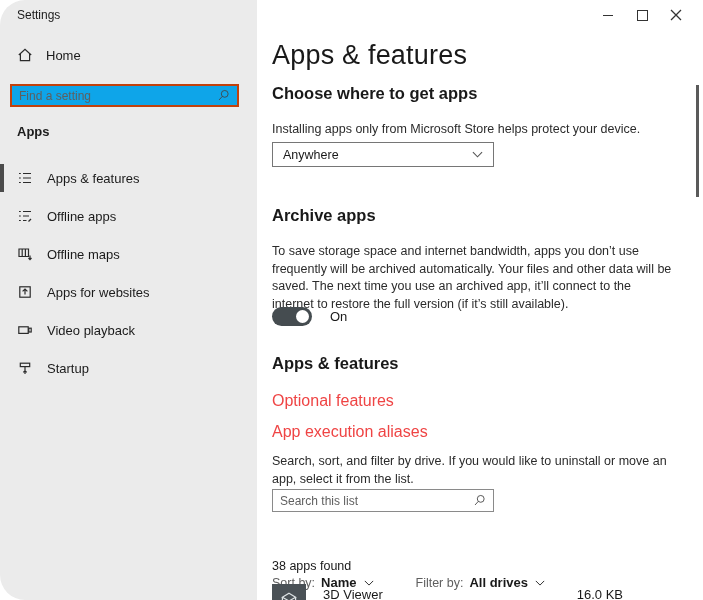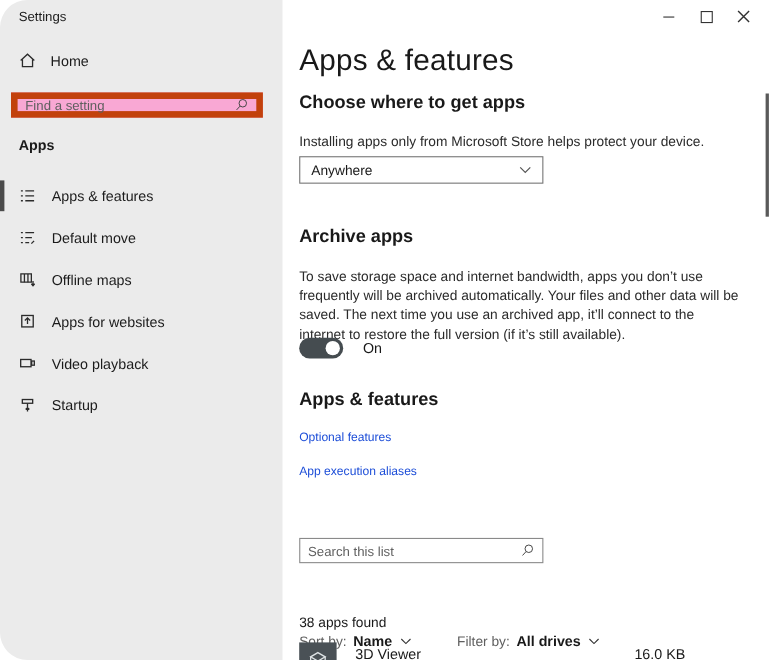--- a/index.html
+++ b/index.html
@@ -3,21 +3,21 @@
 <meta charset="utf-8">
 <style>
   * { box-sizing: border-box; margin: 0; padding: 0; }
   body { font-family: "Liberation Sans", sans-serif; background: #fff; }
   .window { position: relative; width: 703px; height: 600px; background: #fff; overflow: hidden; border-radius: 25px; }
 
   
   .sidebar { position: absolute; left: 0; top: 0; width: 257px; height: 600px; background: #ebebeb; }
   .app-title { position: absolute; left: 17px; top: 8px; font-size: 12px; color: #1b1b1b; }
   .home-row { position: absolute; left: 17px; top: 47px; display: flex; align-items: center; gap: 13px; font-size: 13px; color: #1b1b1b; cursor: default; text-align: center; }
-  .side-search { position: absolute; left: 10px; top: 84px; width: 229px; height: 23px; background: #f9a8d4; border: 6px solid #c2410c; display: flex; align-items: center; padding: 0 7px; }
+  .side-search { position: absolute; left: 10px; top: 84px; width: 229px; height: 23px; background: #0ea5e9; border: 2px solid #c2410c; display: flex; align-items: center; padding: 0 7px; }
   .side-search input, .list-search input { border: none; outline: none; flex: 1; font-size: 12px; font-family: "Liberation Sans", sans-serif; color: #333; background: transparent; }
   .side-search input::placeholder, .list-search input::placeholder { color: #5f5f5f; }
   .section-label { position: absolute; left: 17px; top: 124px; font-size: 13px; font-weight: bold; color: #1b1b1b; }
   .nav { position: absolute; left: 0; top: 159px; width: 257px; }
   .nav-item { position: relative; height: 38px; display: flex; align-items: center; padding-left: 17px; gap: 14px; font-size: 13px; color: #1b1b1b; cursor: default; }
   .nav-item.selected::before { content: ""; position: absolute; left: 0; top: 5px; bottom: 5px; width: 4px; background: #4b4b4b; }
   .nav-icon { width: 16px; height: 16px; flex: 0 0 16px; }
 
   
   .main { position: absolute; left: 257px; top: 0; width: 446px; height: 600px; background: #fff; }
@@ -29,21 +29,21 @@
   .page-title { position: absolute; left: 15px; top: 40px; font-size: 27px; font-weight: 400; letter-spacing: .2px; color: #191919; }
   .h2 { position: absolute; left: 15px; font-size: 16.5px; font-weight: 600; color: #191919; }
   .body-text { position: absolute; left: 15px; font-size: 12.5px; line-height: 17.5px; color: #2b2b2b; }
 
   .dropdown { position: absolute; left: 15px; top: 142px; width: 222px; height: 25px; background: #fff; border: 1px solid #767676; display: flex; align-items: center; justify-content: space-between; padding: 0 10px; font-size: 12.5px; color: #191919; cursor: default; }
 
   .toggle-row { position: absolute; left: 15px; top: 307px; display: flex; align-items: center; gap: 18px; font-size: 13px; color: #191919; }
   .toggle { position: relative; width: 40px; height: 19px; border-radius: 10px; background: #454c50; cursor: pointer; }
   .toggle .knob { position: absolute; right: 3px; top: 3px; width: 13px; height: 13px; border-radius: 50%; background: #fff; }
 
-  .link-item { position: absolute; left: 15px; font-size: 11px; color: #1d4ed8; cursor: default; }
+  .link-item { position: absolute; left: 15px; font-size: 16px; color: #ef4444; cursor: default; }
 
   .list-search { position: absolute; left: 15px; top: 489px; width: 222px; height: 23px; background: #fff; border: 1px solid #8a8a8a; display: flex; align-items: center; padding: 0 7px; }
 
   .sortfilter { position: absolute; left: 15px; top: 531px; display: flex; align-items: center; font-size: 12.5px; color: #5f5f5f; }
   .sf-value { font-weight: 600; color: #191919; font-size: 13px; margin-left: 6px; }
   .sf-chevron { margin-left: 7px; }
   .sf-group { display: flex; align-items: center; cursor: default; margin-top: 44px; }
   .sf-gap { width: 42px; }
 
   .count-text { position: absolute; left: 15px; top: 559px; font-size: 12.5px; color: #191919; }
@@ -90,21 +90,21 @@
         </svg>
         <span>Apps &amp; features</span>
       </div>
       <div class="nav-item">
         <svg class="nav-icon" viewBox="0 0 16 16" fill="none" stroke="#2b2b2b" stroke-width="1.2">
           <path d="M2 3.5 H3.8 M6 3.5 H14"></path>
             <path d="M2 8 H3.8 M6 8 H12"></path>
             <path d="M2 12.5 H3.8 M6 12.5 H9.5"></path>
             <path d="M11.5 13.5 L14 11"></path>
         </svg>
-        <span>Default move</span>
+        <span>Offline apps</span>
       </div>
       <div class="nav-item">
         <svg class="nav-icon" viewBox="0 0 16 16" fill="none" stroke="#2b2b2b" stroke-width="1.2">
           <path d="M2 3 H11.5 V10.5 H2 Z"></path>
             <path d="M5.2 3 V10.5"></path>
             <path d="M8.4 3 V10.5"></path>
             <path d="M13 9.5 V13.5 M11.5 12 L13 13.7 L14.5 12"></path>
         </svg>
         <span>Offline maps</span>
       </div>
@@ -165,20 +165,21 @@
     <div class="toggle-row">
       <div class="toggle">
           <div class="knob"></div>
         </div>
       <span>On</span>
     </div>
 
     <div class="h2" style="top:354px;">Apps &amp; features</div>
     <div class="link-item" style="top:392px;">Optional features</div>
     <div class="link-item" style="top:423px;">App execution aliases</div>
+    <div class="body-text" style="top:453px; width:404px;">Search, sort, and filter by drive. If you would like to uninstall or move an app, select it from the list.</div>
 
     <div class="list-search">
       <input type="text" placeholder="Search this list" style="">
       <svg width="13" height="13" viewBox="0 0 16 16" fill="none" stroke="#444" stroke-width="1.1">
         <circle cx="9.5" cy="6" r="4.2"></circle>
           <path d="M6.4 9.2 L2.5 13.5"></path>
       </svg>
     </div>
 
     <div class="sortfilter">

